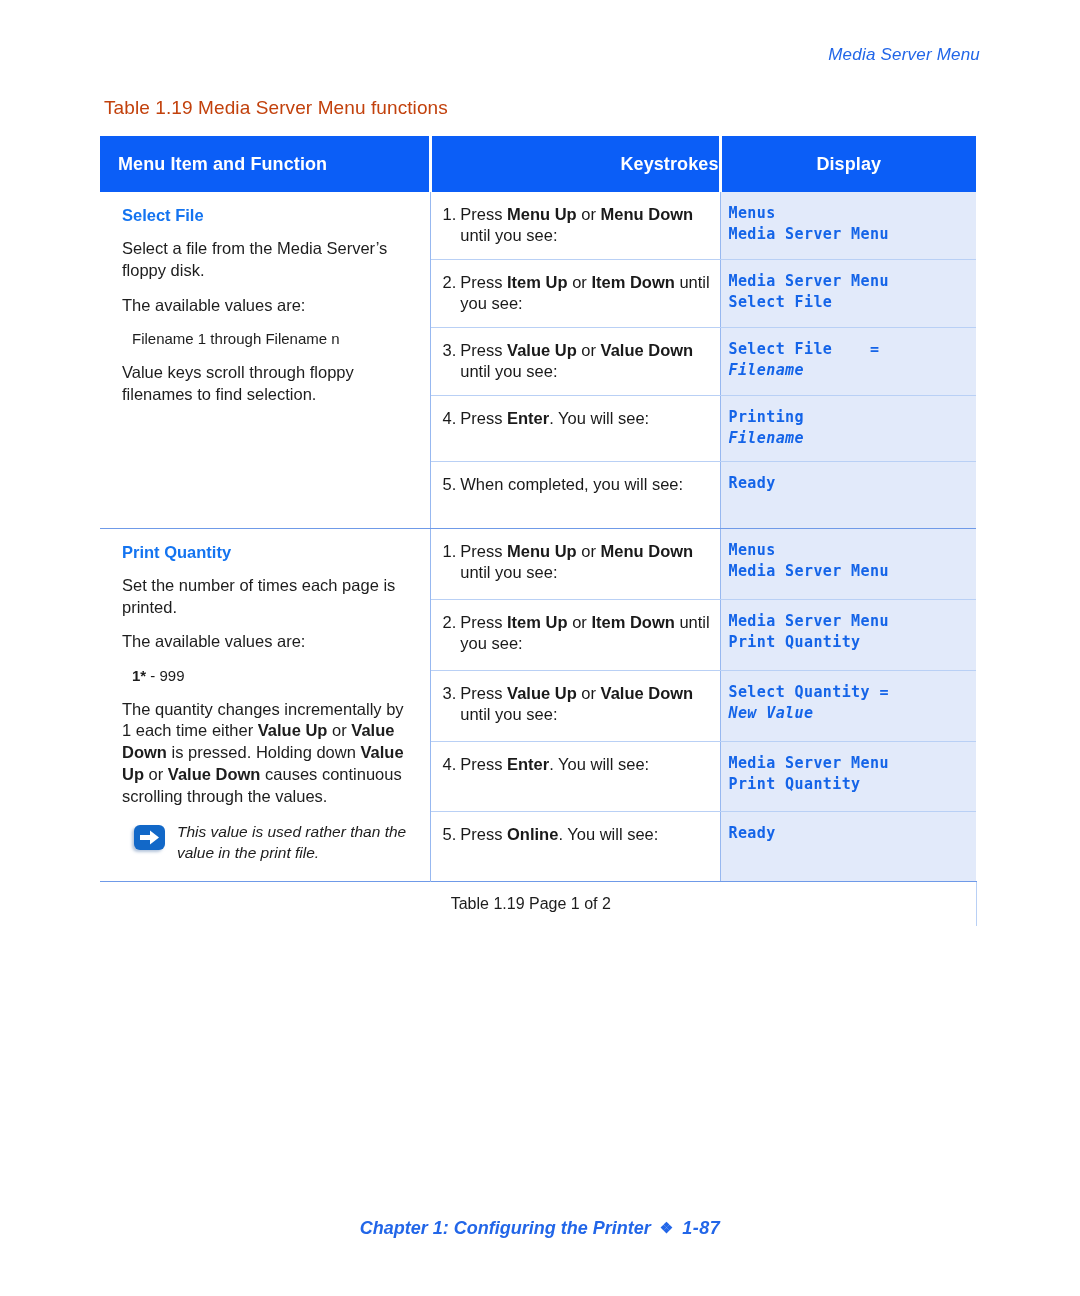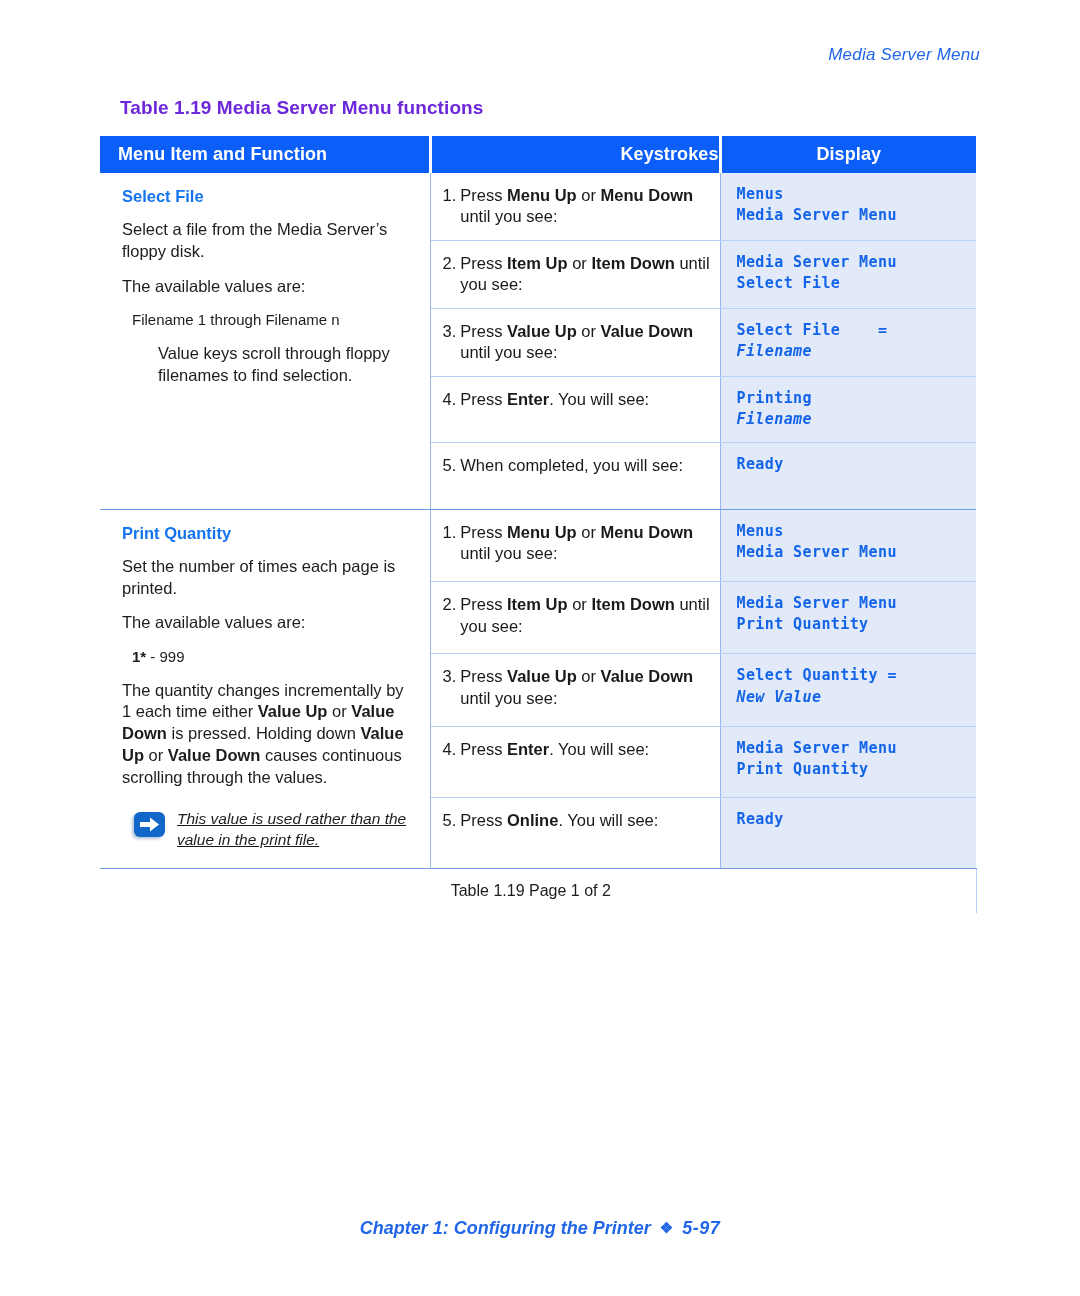--- a/index.html
+++ b/index.html
@@ -25,24 +25,24 @@
     font-size: 17px;
     color: #2266e8;
     letter-spacing: .2px;
     white-space: nowrap;
   }
 
   
   .table-caption {
     position: absolute;
     top: 97px;
-    left: 120px;
+    left: 104px;
     font-size: 19px;
-    font-weight: bold;
-    color: #6d28d9;
+    font-weight: normal;
+    color: #c2410c;
     letter-spacing: .1px;
     white-space: nowrap;
   }
 
   
   .doc-table {
     position: absolute;
     top: 136px;
     left: 100px;
     width: 876px;
@@ -53,21 +53,21 @@
     vertical-align: top;
     padding: 0;
   }
 
   
   .hdr-row th {
     background: #0b5ef7;
     color: #ffffff;
     font-size: 18px;
     font-weight: bold;
-    height: 37px;
+    height: 56px;
     vertical-align: middle;
     letter-spacing: .1px;
   }
   .hdr-row th.col-menu {
     text-align: left;
     padding-left: 18px;
     border-right: 3px solid #ffffff;
   }
   .hdr-row th.col-keys {
     text-align: right;
@@ -97,37 +97,36 @@
     font-weight: bold;
     font-size: 16.5px;
     margin: 0 0 13px 0;
   }
   .menu-p {
     font-size: 16.5px;
     line-height: 1.32;
     margin: 0 0 13px 0;
     color: #1d1d1d;
   }
-  .menu-p:last-child { margin-bottom: 0; margin-left: 36px; }
+  .menu-p:last-child { margin-bottom: 0; }
   .menu-values {
     font-size: 15px;
     line-height: 1.3;
     margin: 0 0 13px 10px;
     color: #1d1d1d;
   }
   .menu-values b { font-weight: bold; }
 
   
   .note-block {
     display: flex;
     align-items: flex-start;
     gap: 12px;
-    margin-top: 21px;
+    margin-top: 15px;
     margin-left: 12px;
-    text-decoration: underline;
   }
   .note-icon {
     flex: 0 0 auto;
     width: 31px;
     height: 25px;
     border-radius: 6px;
     background: #1268c8;
     box-shadow: -2px 2px 3px rgba(120,150,190,.55);
     position: relative;
     margin-top: 3px;
@@ -155,21 +154,21 @@
     gap: 4px;
   }
   .step-num { flex: 0 0 auto; }
   .step-txt { flex: 1 1 auto; }
   .step-txt b { font-weight: bold; }
 
   
   td.disp-cell {
     background: #e2eafa;
     border-bottom: 1px solid #b9d0f5;
-    padding: 11px 10px 12px 16px;
+    padding: 11px 10px 12px 8px;
     font-family: "DejaVu Sans Mono", "Liberation Mono", monospace;
     font-size: 15px;
     font-weight: bold;
     color: #1464e8;
     line-height: 1.42;
     letter-spacing: .4px;
     white-space: pre;
   }
   td.disp-cell.sect-end { border-bottom: 1px solid #6f9ae8; }
   td.disp-cell .ital { font-style: italic; }
@@ -342,14 +341,14 @@
       </tr>
     </tbody>
   <tfoot>
     <tr>
       <td class="tbl-foot" colspan="3">Table 1.19  Page 1 of 2</td>
     </tr>
   </tfoot>
 </table>
 
 <div class="page-footer">
-  <span>Chapter 1: Configuring the Printer</span><span class="diamond">❖</span><span class="pageno">5-97</span>
+  <span>Chapter 1: Configuring the Printer</span><span class="diamond">❖</span><span class="pageno">1-87</span>
 </div>
 
 </body></html>

